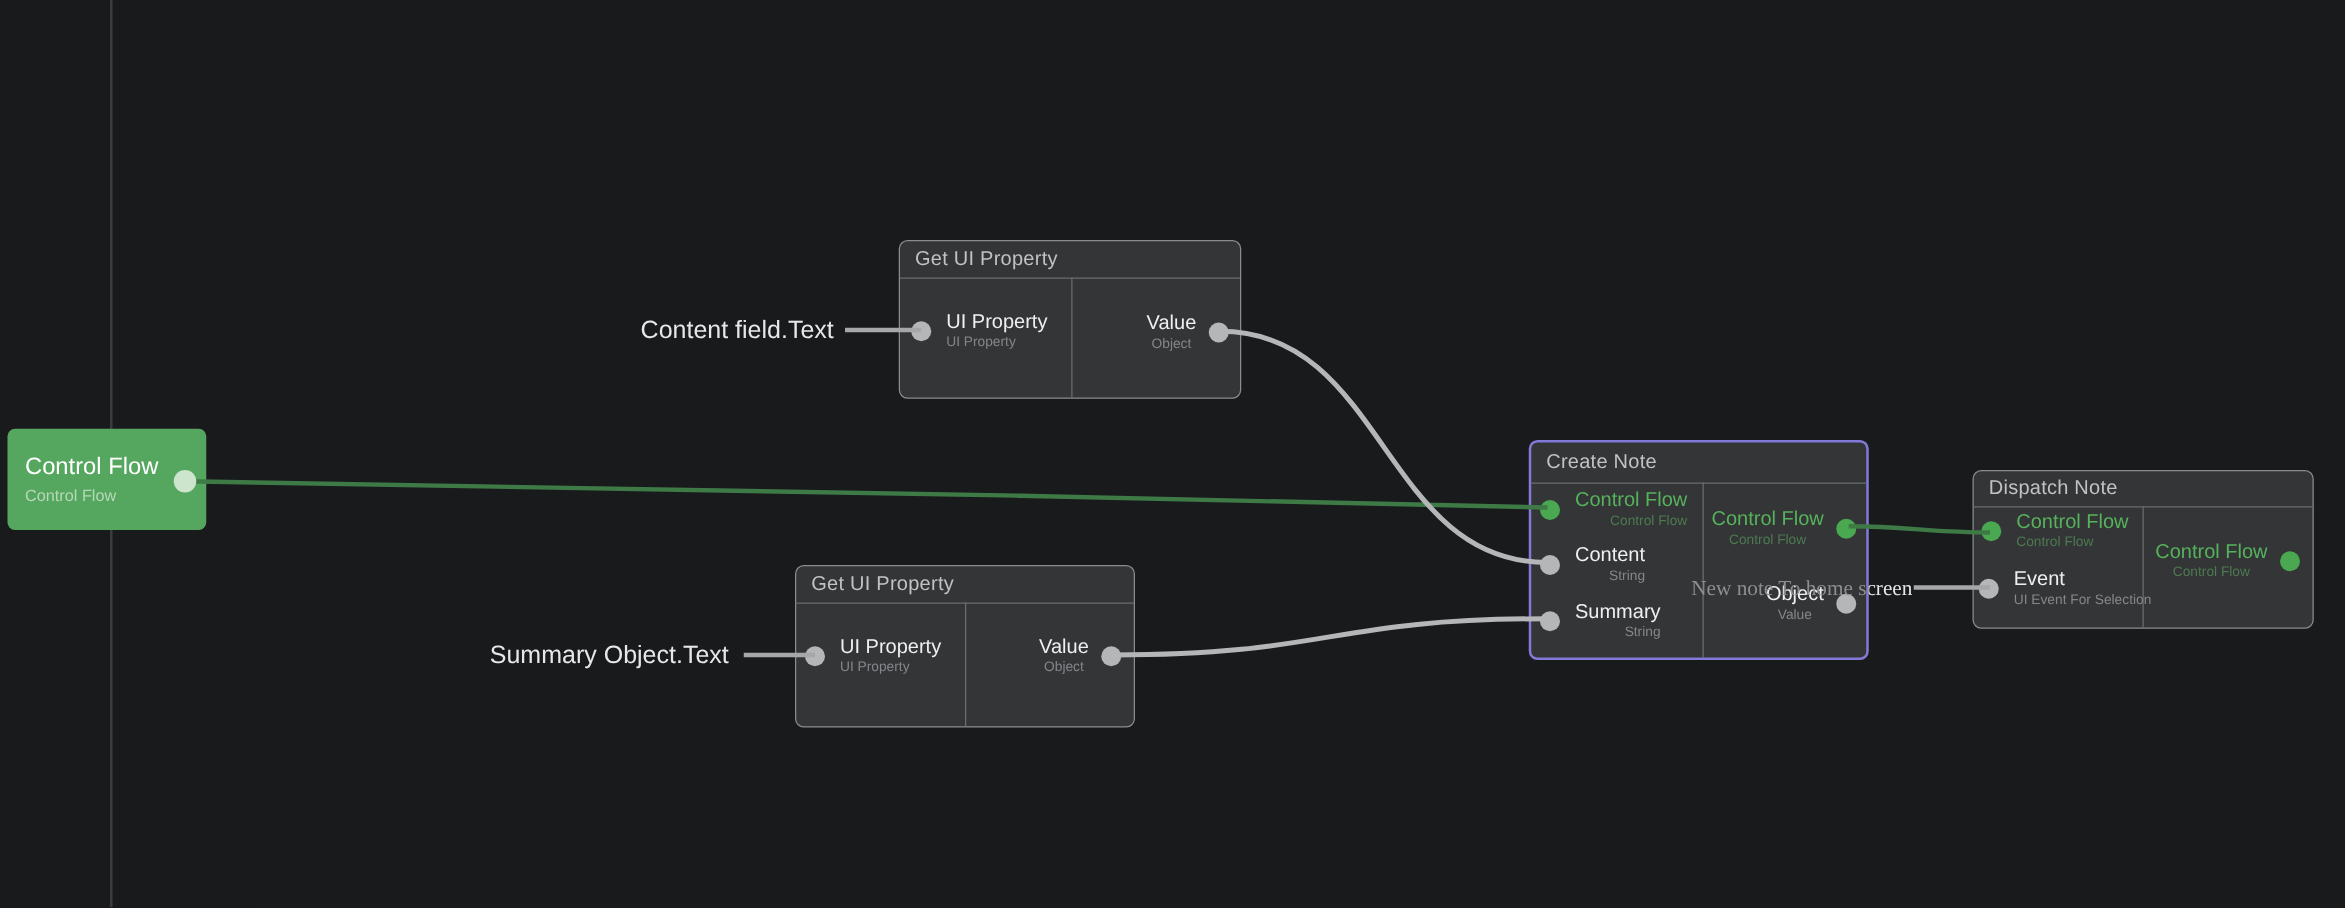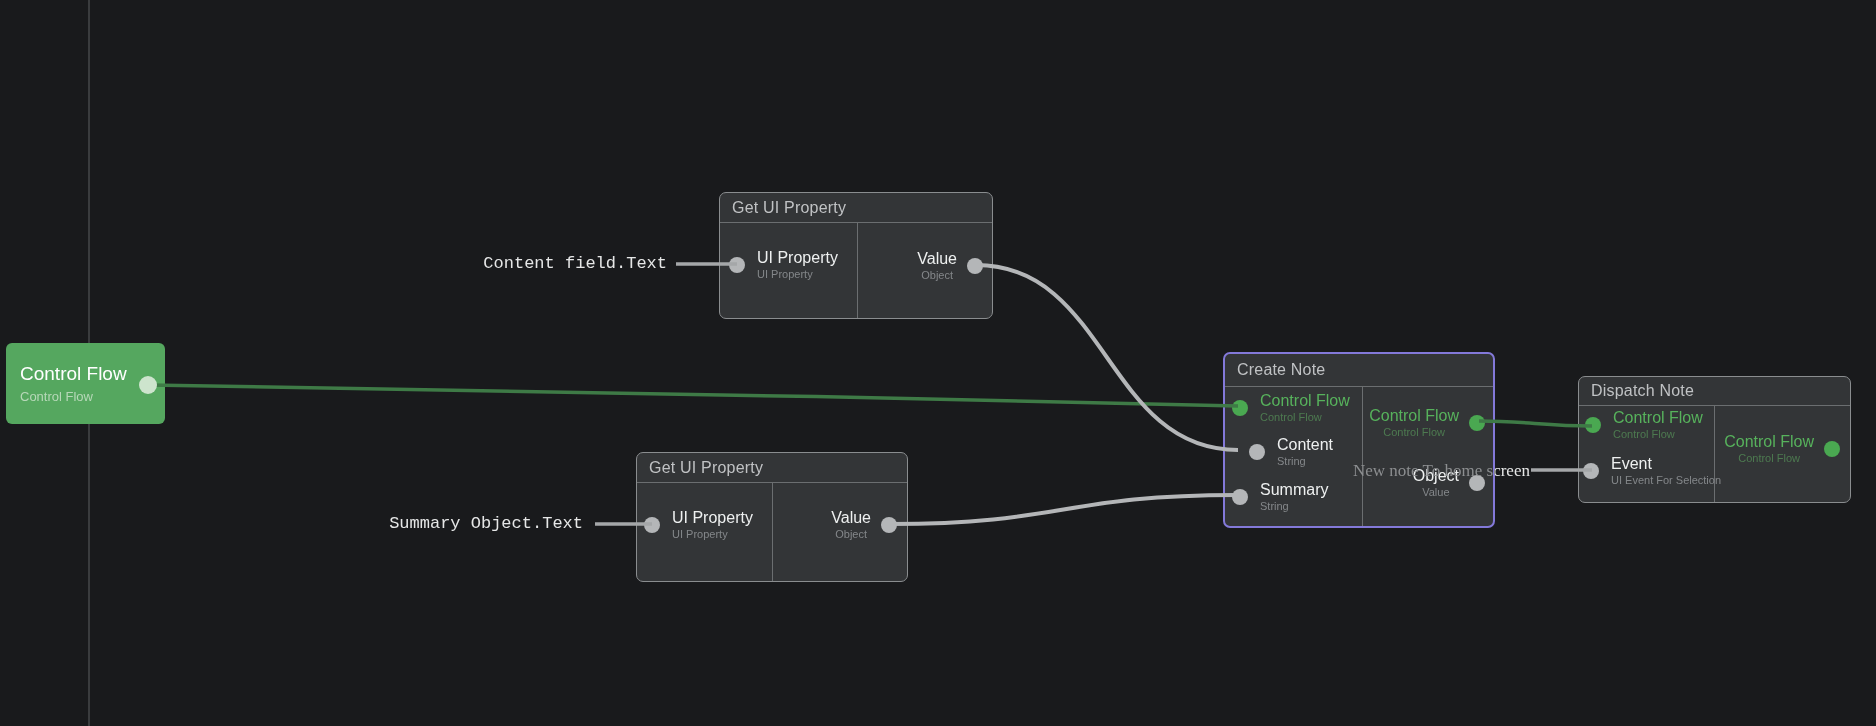--- a/index.html
+++ b/index.html
@@ -12,21 +12,21 @@
     --serif-text-dimmed:#8c8e90;
   }
   html,body{margin:0;padding:0;background:var(--background);}
   .canvas{position:relative;width:1876px;height:726px;overflow:hidden;
     background:var(--background);font-family:"Liberation Sans",sans-serif;}
   .grid-line{position:absolute;left:88px;top:0;width:2px;height:726px;background:var(--grid-line);}
 
   
   .node{position:absolute;background:var(--node-bg);border:1.5px solid var(--node-border);
     border-radius:7px;box-sizing:border-box;}
-  .node.selected{border:2px solid var(--node-border-selected);}
+  .node.selected{border:2px solid var(--node-border-selected);text-align:right;}
   .node-header{display:flex;align-items:center;padding:0 12px;border-bottom:1px solid var(--divider);
     color:var(--header-text);font-size:16px;letter-spacing:.2px;white-space:nowrap;}
   .col-divider{position:absolute;top:var(--hdr,29px);bottom:0;width:1px;background:var(--divider);}
 
   .row{position:absolute;display:flex;align-items:center;transform:translateY(-50%);white-space:nowrap;}
   .row.out{flex-direction:row-reverse;}
   .port{position:relative;z-index:3;width:16px;height:16px;border-radius:50%;background:var(--port-gray);flex:0 0 auto;}
   .port.green{background:#4aa851;}
   .labels{display:flex;flex-direction:column;margin:0 12px;}
   .row.out .labels{align-items:center;margin:0 10px;}
@@ -37,21 +37,21 @@
 
   
   .green-node{position:absolute;left:6px;top:343px;width:159px;height:81px;border-radius:6px;
     background:var(--green-node-bg);}
   .green-node .title{position:absolute;left:14px;top:20px;font-size:19px;color:#ffffff;}
   .green-node .subtitle{position:absolute;left:14px;top:46px;font-size:13px;color:#b7d8b8;}
   .green-node .gport{position:absolute;left:133px;top:33px;width:18px;height:18px;border-radius:50%;
     background:var(--green-node-port);z-index:3;}
 
   
-  .serif-label{position:absolute;font-family:Liberation Mono, monospace;font-size:17px;line-height:20px;
+  .serif-label{position:absolute;font-family:Liberation Sans, sans-serif;font-size:20px;line-height:20px;
     color:var(--serif-text);white-space:nowrap;}
   .note-wrap{position:absolute;top:460px;overflow:hidden;z-index:2;height:22px;}
   .note-wrap .serif-inner{display:inline-block;font-family:"Liberation Serif",serif;font-size:17px;
     line-height:21px;white-space:nowrap;}
   .note-dim{left:1353px;width:142px;}
   .note-dim .serif-inner{color:var(--serif-text-dimmed);}
   .note-bright{left:1495px;width:260px;}
   .note-bright .serif-inner{margin-left:-142px;color:var(--serif-text);}
 
   svg.edges{position:absolute;left:0;top:0;z-index:2;pointer-events:none;}
@@ -120,21 +120,21 @@
       <span>Create Note</span>
     </div>
     <div class="col-divider" style="left:137px"></div>
     <div class="row in" style="left:7px;top:54px">
       <span class="port green"></span>
       <span class="labels">
         <span class="lbl green">Control Flow</span>
         <span class="sub green">Control Flow</span>
       </span>
     </div>
-    <div class="row in" style="left:24px;top:98px">
+    <div class="row in" style="left:7px;top:98px">
       <span class="port"></span>
       <span class="labels">
         <span class="lbl">Content</span>
         <span class="sub">String</span>
       </span>
     </div>
     <div class="row in" style="left:7px;top:143px">
       <span class="port"></span>
       <span class="labels">
         <span class="lbl">Summary</span>

